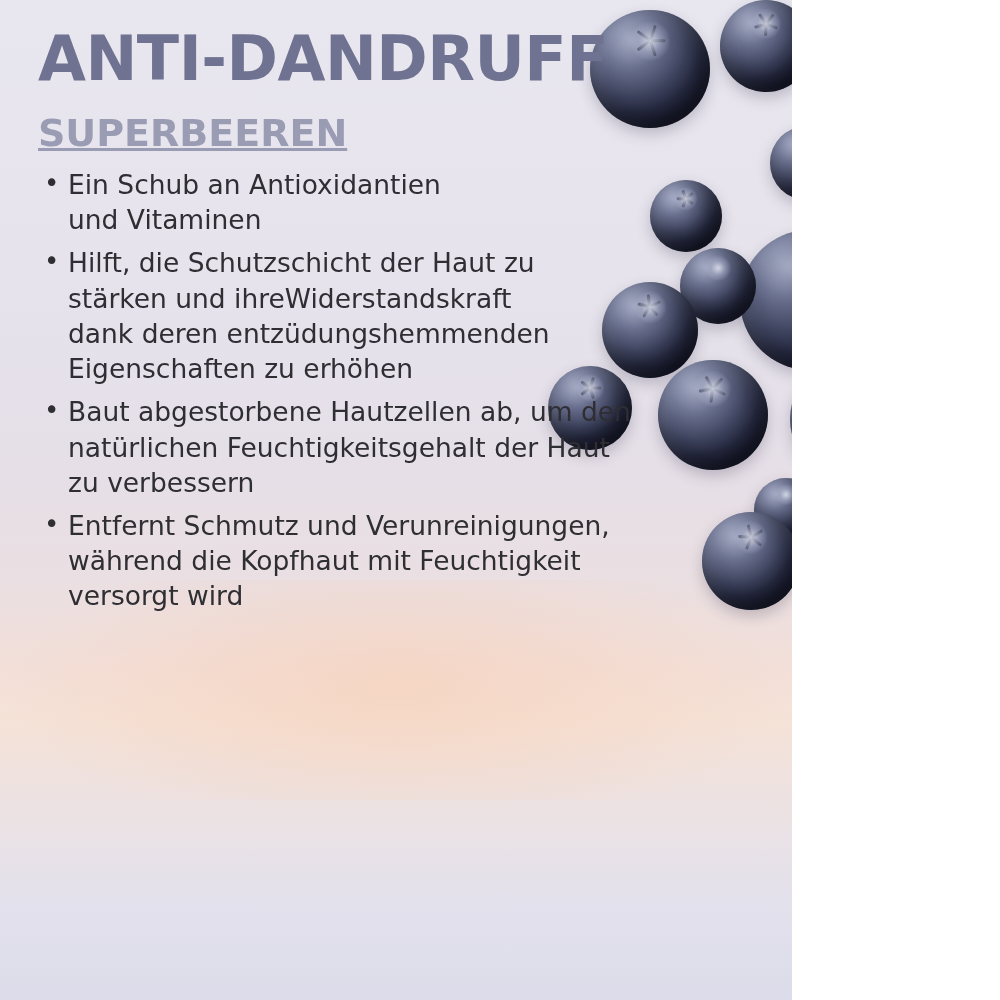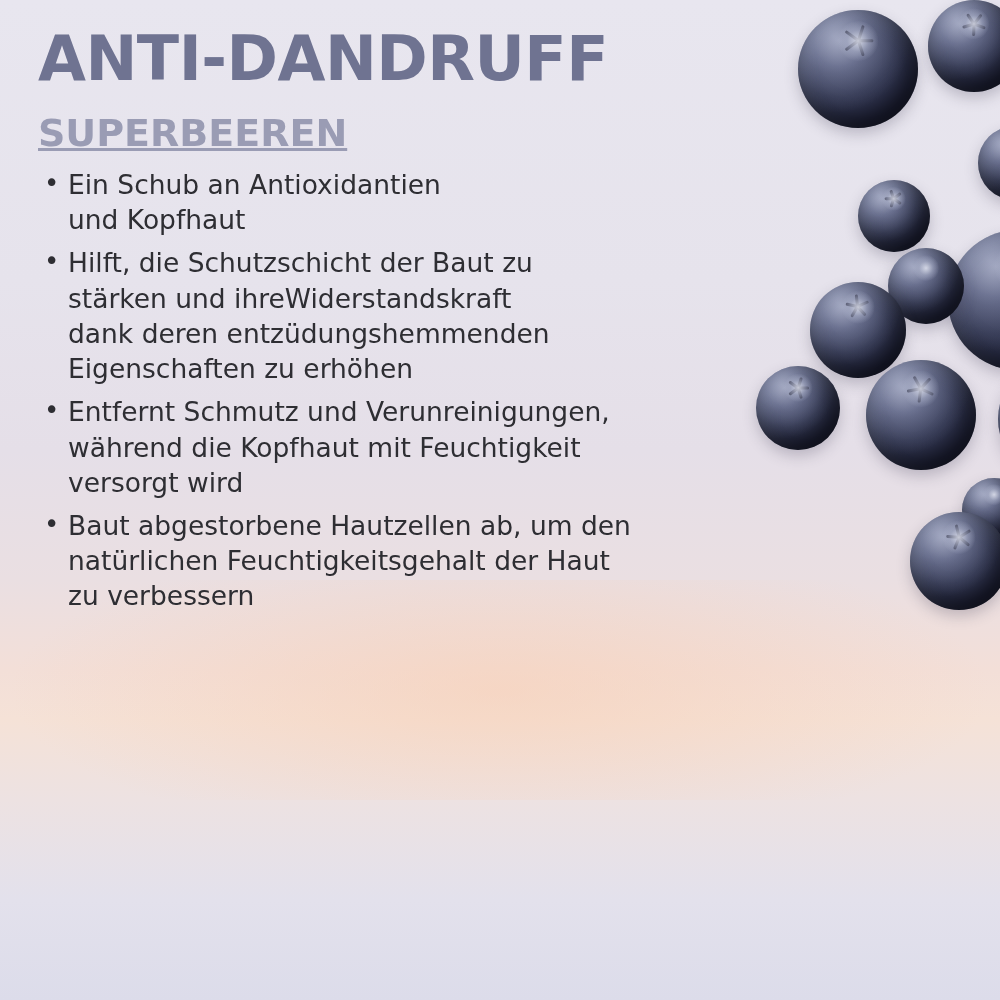--- a/index.html
+++ b/index.html
@@ -8,21 +8,21 @@
   }
   body {
     width: 1000px;
     height: 1000px;
     font-family: "Liberation Sans", sans-serif;
     overflow: hidden;
   }
 
   .poster {
     position: relative;
-    width: 1000px;
+    width: 792px;
     height: 1000px;
     box-sizing: border-box;
     overflow: hidden;
     background:
       linear-gradient(180deg,
         #e8e6ef 0%,
         #e6e3ec 28%,
         #e5dfe8 45%,
         #eadfe2 58%,
         #f3dfd8 67%,
@@ -257,29 +257,29 @@
         </div>
     </div>
   </div>
 
   <div class="content">
     <h1 class="title">ANTI-DANDRUFF</h1>
 
     <h2 class="subhead">SUPERBEEREN</h2>
     <ul class="bullets">
       <li>Ein Schub an Antioxidantien
-und Kopfhaut</li>
-      <li>Hilft, die Schutzschicht der Baut zu
+und Vitaminen</li>
+      <li>Hilft, die Schutzschicht der Haut zu
 stärken und ihreWiderstandskraft
 dank deren entzüdungshemmenden
 Eigenschaften zu erhöhen</li>
     </ul>
 
     <ul class="bullets">
+      <li>Baut abgestorbene Hautzellen ab, um den
+natürlichen Feuchtigkeitsgehalt der Haut
+zu verbessern</li>
       <li>Entfernt Schmutz und Verunreinigungen,
 während die Kopfhaut mit Feuchtigkeit
 versorgt wird</li>
-      <li>Baut abgestorbene Hautzellen ab, um den
-natürlichen Feuchtigkeitsgehalt der Haut
-zu verbessern</li>
     </ul>
   </div>
 </div>
 
 </body></html>

